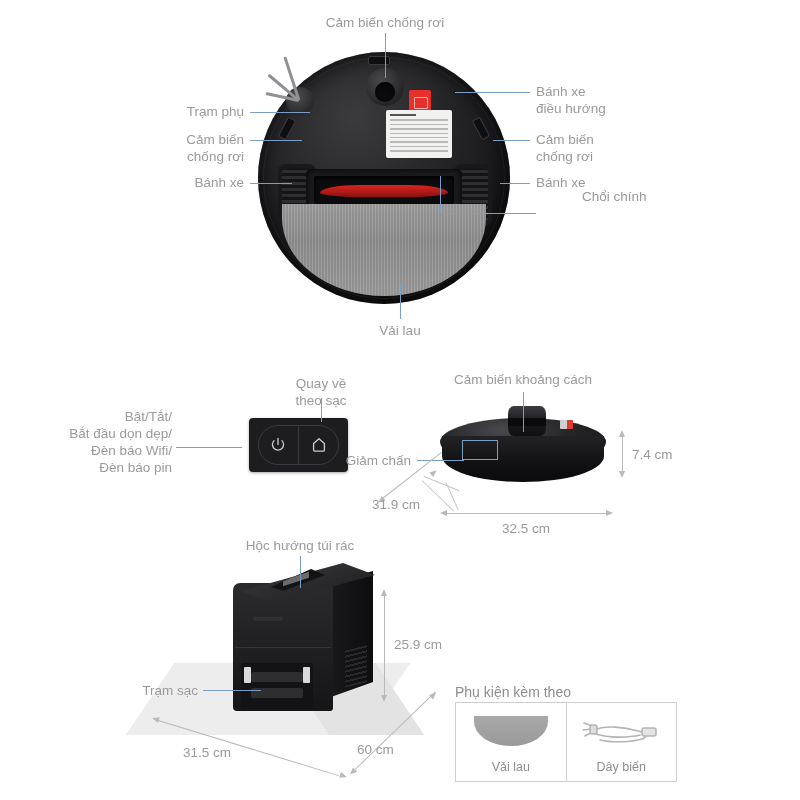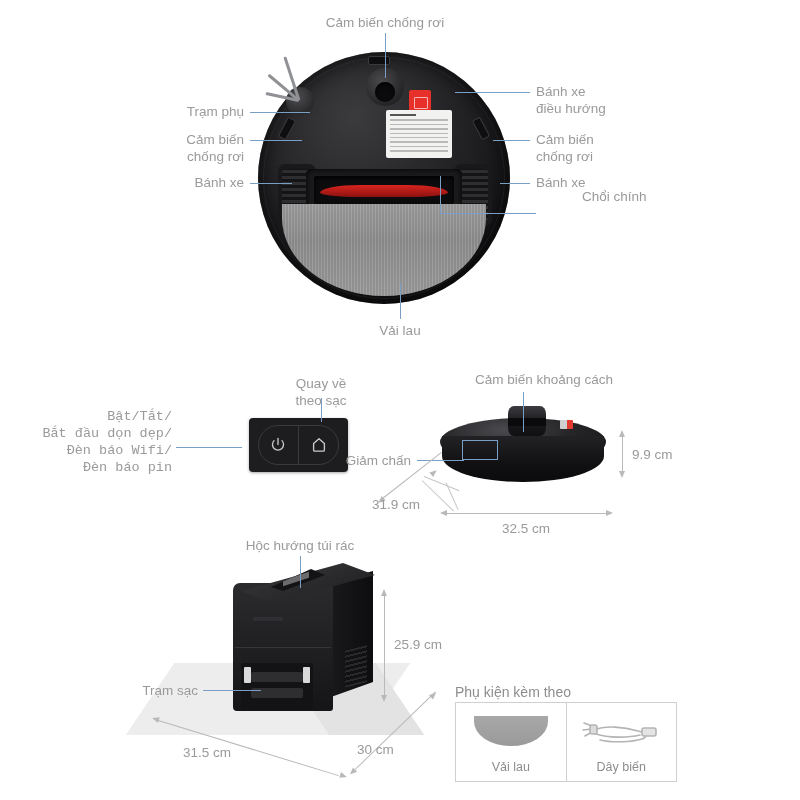--- a/index.html
+++ b/index.html
@@ -218,50 +218,50 @@
         </svg>
     </span>
     <span class="pnl-ic" style="left:61px;">
       <svg viewBox="0 0 24 24" width="18" height="18" fill="none" stroke="#c9c9cc" stroke-width="1.8" stroke-linejoin="round">
           <path d="M12 3.6 19.2 10v8.6a1.6 1.6 0 0 1-1.6 1.6H6.4a1.6 1.6 0 0 1-1.6-1.6V10z"></path>
         </svg>
     </span>
   </div>
 
   <div class="line" style="left:176px;top:447px;width:66px;"></div>
-  <div class="lbl r" style="left:4px;top:408px;width:168px;font-family:Liberation Mono, monospace;">Bật/Tắt/
+  <div class="lbl r" style="left:4px;top:408px;width:168px;">Bật/Tắt/
 Bắt đầu dọn dẹp/
 Đèn báo Wifi/
 Đèn báo pin</div>
 
   <div class="vline" style="left:321px;top:398px;height:24px;"></div>
   <div class="lbl c" style="left:251px;top:375px;width:140px;">Quay về
 theo sạc</div>
 
   <div id="robotSide">
     <div class="rs-top"></div>
     <div class="rs-body"></div>
     <div class="rs-lidar"></div>
     <div class="rs-logo"></div>
     <div class="rs-bump"></div>
     <span class="whisk" style="left:-16px;top:58px;width:38px;transform:rotate(22deg);"></span>
     <span class="whisk" style="left:-18px;top:62px;width:44px;transform:rotate(44deg);"></span>
     <span class="whisk" style="left:6px;top:64px;width:30px;transform:rotate(66deg);"></span>
   </div>
 
   <div class="vline" style="left:523px;top:392px;height:40px;"></div>
-  <div class="lbl c" style="left:433px;top:371px;width:180px;text-align:right;">Cảm biến khoảng cách</div>
+  <div class="lbl c" style="left:433px;top:371px;width:180px;">Cảm biến khoảng cách</div>
 
   <div class="line" style="left:417px;top:460px;width:47px;"></div>
   <div class="lbl r" style="left:337px;top:452px;width:74px;">Giảm chấn</div>
 
   <div class="dimvline" style="left:622px;top:433px;height:42px;"></div>
   <div class="arrow ar-u" style="left:618.5px;top:430px;"></div>
   <div class="arrow ar-d" style="left:618.5px;top:471px;"></div>
-  <div class="dim" style="left:632px;top:447px;">9.9 cm</div>
+  <div class="dim" style="left:632px;top:447px;">7.4 cm</div>
 
   <div class="dimline" style="left:380px;top:500px;width:78px;transform:rotate(-38deg);transform-origin:left center;"></div>
   <div class="arrow ar-u" style="left:431px;top:469px;transform:rotate(50deg);"></div>
   <div class="arrow ar-d" style="left:378px;top:497px;transform:rotate(50deg);"></div>
   <div class="dim" style="left:372px;top:497px;">31.9 cm</div>
 
   <div class="dimline" style="left:444px;top:513px;width:166px;"></div>
   <div class="arrow ar-l" style="left:440px;top:509.5px;"></div>
   <div class="arrow ar-r" style="left:606px;top:509.5px;"></div>
   <div class="dim" style="left:502px;top:521px;">32.5 cm</div>
@@ -296,21 +296,21 @@
   <div class="dim" style="left:394px;top:637px;">25.9 cm</div>
 
   <div class="dimline" style="left:155px;top:719px;width:192px;transform:rotate(17deg);transform-origin:left center;"></div>
   <div class="arrow ar-l" style="left:152px;top:716px;transform:rotate(17deg);"></div>
   <div class="arrow ar-r" style="left:340px;top:773px;transform:rotate(17deg);"></div>
   <div class="dim" style="left:183px;top:745px;">31.5 cm</div>
 
   <div class="dimline" style="left:352px;top:772px;width:116px;transform:rotate(-44deg);transform-origin:left center;"></div>
   <div class="arrow ar-l" style="left:349px;top:769px;transform:rotate(-44deg);"></div>
   <div class="arrow ar-r" style="left:430px;top:692px;transform:rotate(-44deg);"></div>
-  <div class="dim" style="left:357px;top:742px;">30 cm</div>
+  <div class="dim" style="left:357px;top:742px;">60 cm</div>
 
   <div class="acc-title">Phụ kiện kèm theo</div>
   <div id="acc">
     <div class="acc-cell">
       <div class="acc-mop"></div>
       <span class="acc-cap">Vải lau</span>
     </div>
     <div class="acc-cell">
       <div class="acc-cord">
         <svg viewBox="0 0 82 32" width="82" height="32" fill="none" stroke="#b4b4b4" stroke-width="1.6" stroke-linecap="round">

